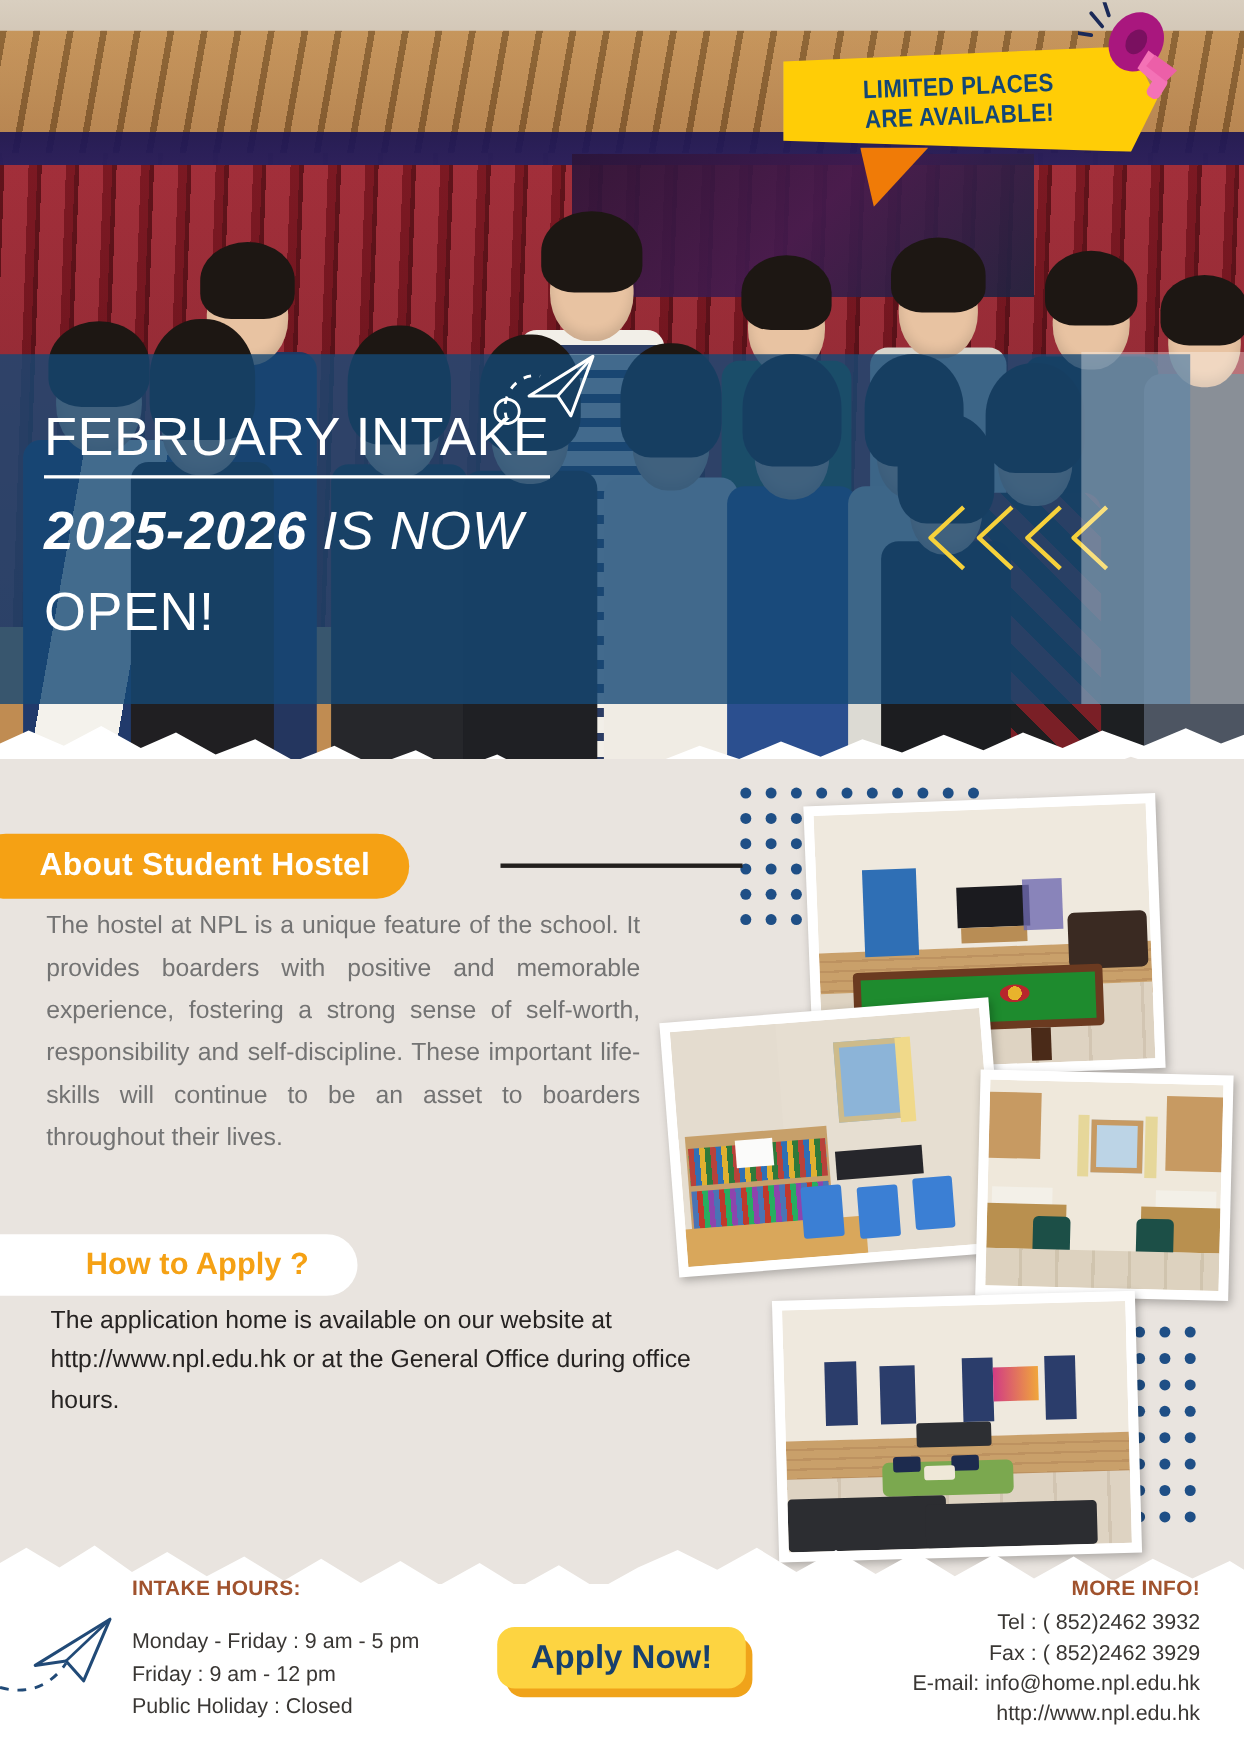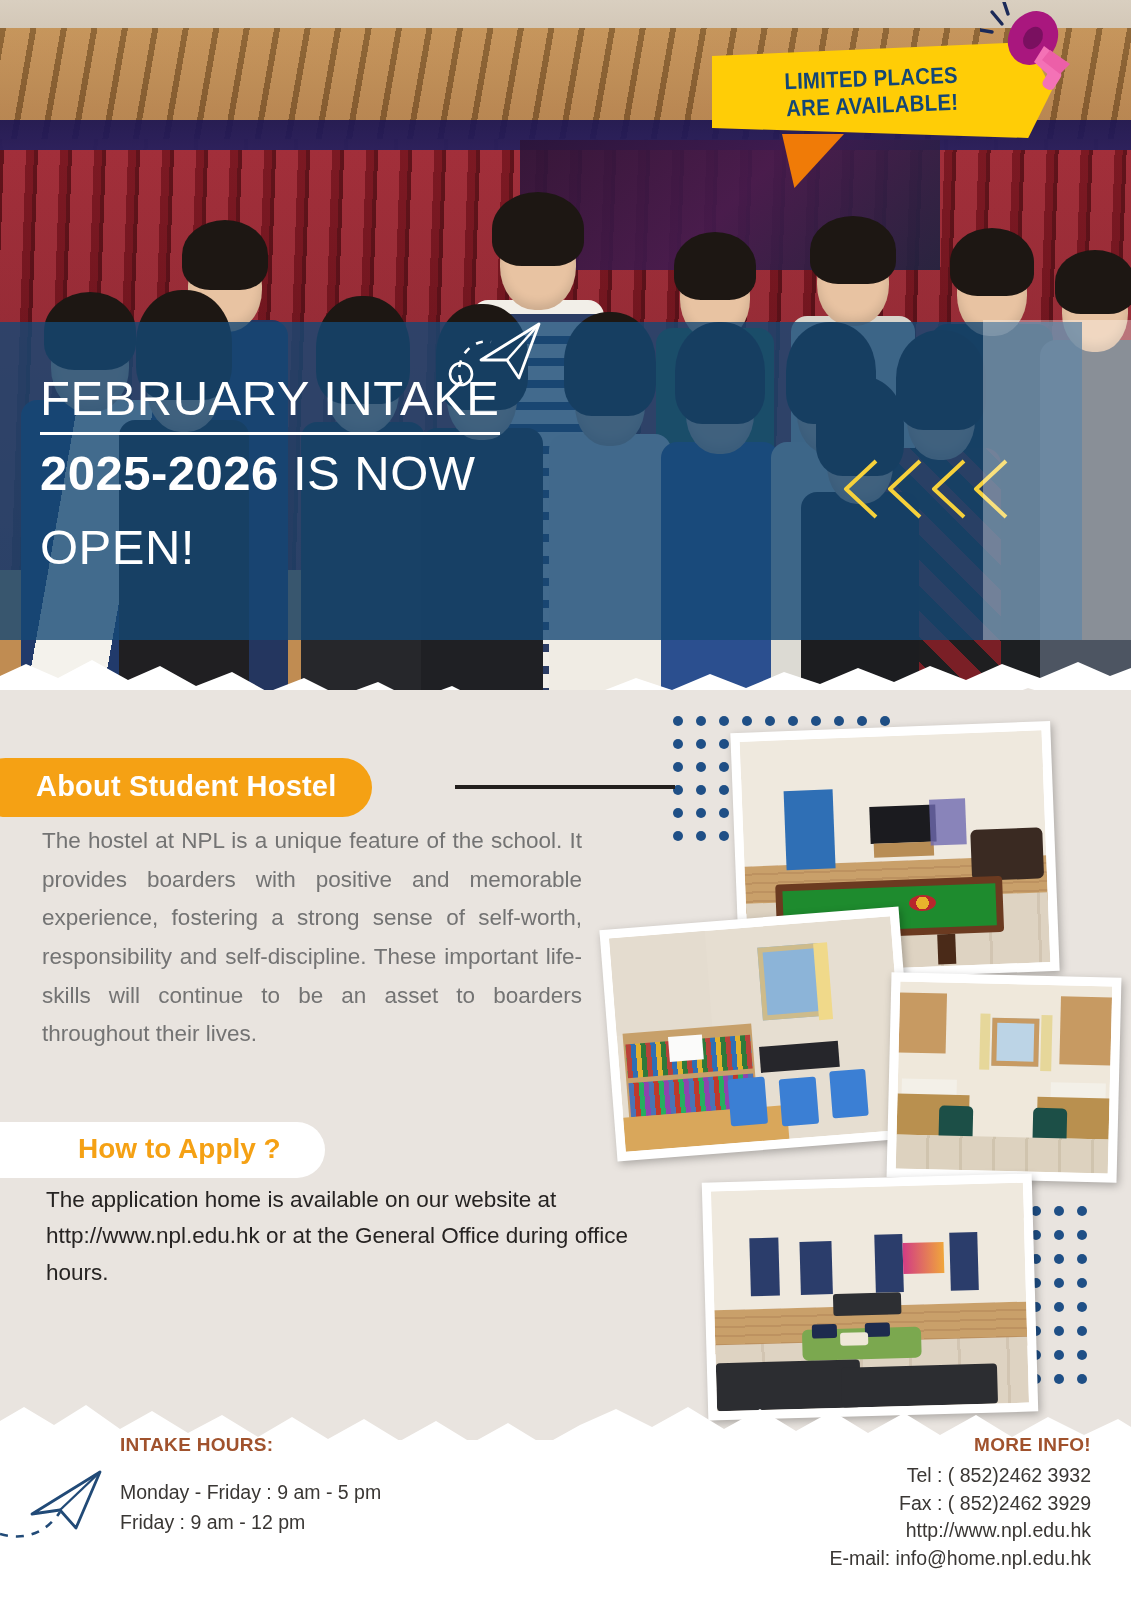--- a/index.html
+++ b/index.html
@@ -87,21 +87,21 @@
     background:rgba(21,72,117,.80);
   }
   .headline{
     position:absolute; left:40px; top:370px; width:620px;
     color:#fff; line-height:1.18;
   }
   .hl-line1{
     font-size:49px; font-weight:300; letter-spacing:.5px;
     border-bottom:3px solid #fff; display:inline-block; padding-bottom:4px;
   }
-  .hl-line2{ font-size:49px; font-weight:300; margin-top:10px; letter-spacing:.5px;}
+  .hl-line2{ font-size:49px; font-weight:300; margin-top:20px; letter-spacing:.5px;font-style:italic;}
   .hl-line2 b{ font-weight:800; }
   .hl-line3{ font-size:49px; font-weight:300; margin-top:16px; letter-spacing:.5px;}
 
   .plane-doodle{ position:absolute; left:415px; top:318px; }
   .chevrons{ position:absolute; left:838px; top:455px; }
   .glass-box{
     position:absolute; left:983px; top:320px; width:148px; height:320px;
     background:rgba(255,255,255,.34);
   }
 
@@ -554,24 +554,29 @@
   <svg class="plane-foot" width="120" height="80" viewBox="0 0 120 80">
     <path d="M0 64 C28 72 48 60 60 42" stroke="#214A77" stroke-width="2.6" fill="none" stroke-dasharray="8 8"></path>
     <path d="M32 44 L100 2 L76 58 L60 40 Z" stroke="#214A77" stroke-width="2.8" fill="none" stroke-linejoin="round"></path>
     <path d="M100 2 L60 40" stroke="#214A77" stroke-width="2.4" fill="none"></path>
   </svg>
 
   <div class="office-title">INTAKE HOURS:</div>
   <div class="office-lines">
     <div>Monday - Friday : 9 am - 5 pm</div>
     <div>Friday : 9 am - 12 pm</div>
+    <div>Public Holiday : Closed</div>
   </div>
 
   <div class="more-title">MORE INFO!</div>
   <div class="more-lines">
     <div>Tel :  ( 852)2462 3932</div>
     <div>Fax :  ( 852)2462 3929</div>
+    <div>E-mail: info@home.npl.edu.hk</div>
     <div>http://www.npl.edu.hk</div>
-    <div>E-mail: info@home.npl.edu.hk</div>
-  </div>
-
+  </div>
+
+  <div class="apply-btn">
+    <div class="shadow"></div>
+    <div class="face">Apply Now!</div>
+  </div>
 
 </div>
 
 </body></html>

